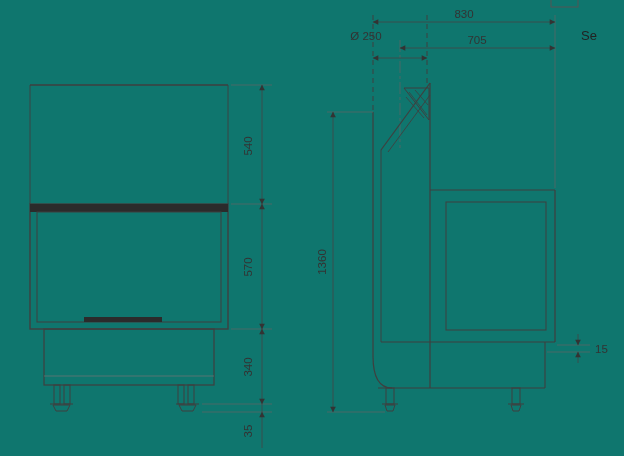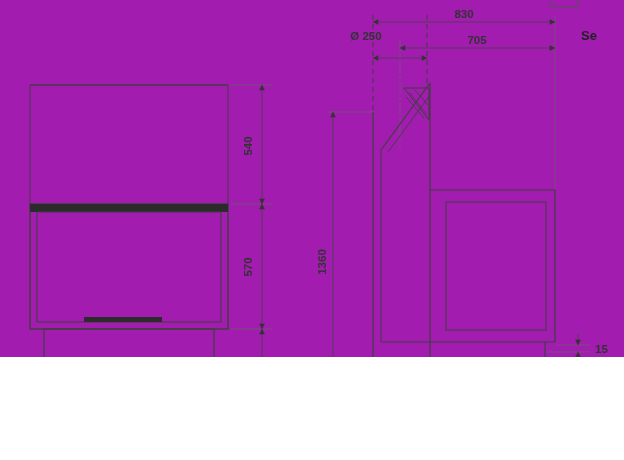--- a/index.html
+++ b/index.html
@@ -1,19 +1,18 @@
 <!DOCTYPE html>
 <html><head>
 <meta charset="utf-8">
 <style>
   html,body{margin:0;padding:0;background:#fff;}
   .canvas{
-    position:relative;width:624px;height:357px;background:#a21caf;overflow:hidden;
+    position:relative;width:624px;height:456px;background:#0f766e;overflow:hidden;
     font-family:"Liberation Sans","DejaVu Sans",sans-serif;
-    font-weight:bold;
   }
   svg{display:block;}
   svg text{
     font-family:"Liberation Sans","DejaVu Sans",sans-serif;
     font-size:11.5px;fill:#333;
   }
   svg text.big{font-size:13px;fill:#222;}
   .obj{stroke:#3f3f3f;fill:none;}
   .dim{stroke:#444;stroke-width:.8;fill:none;}
   .ext{stroke:#666;stroke-width:.7;fill:none;}

